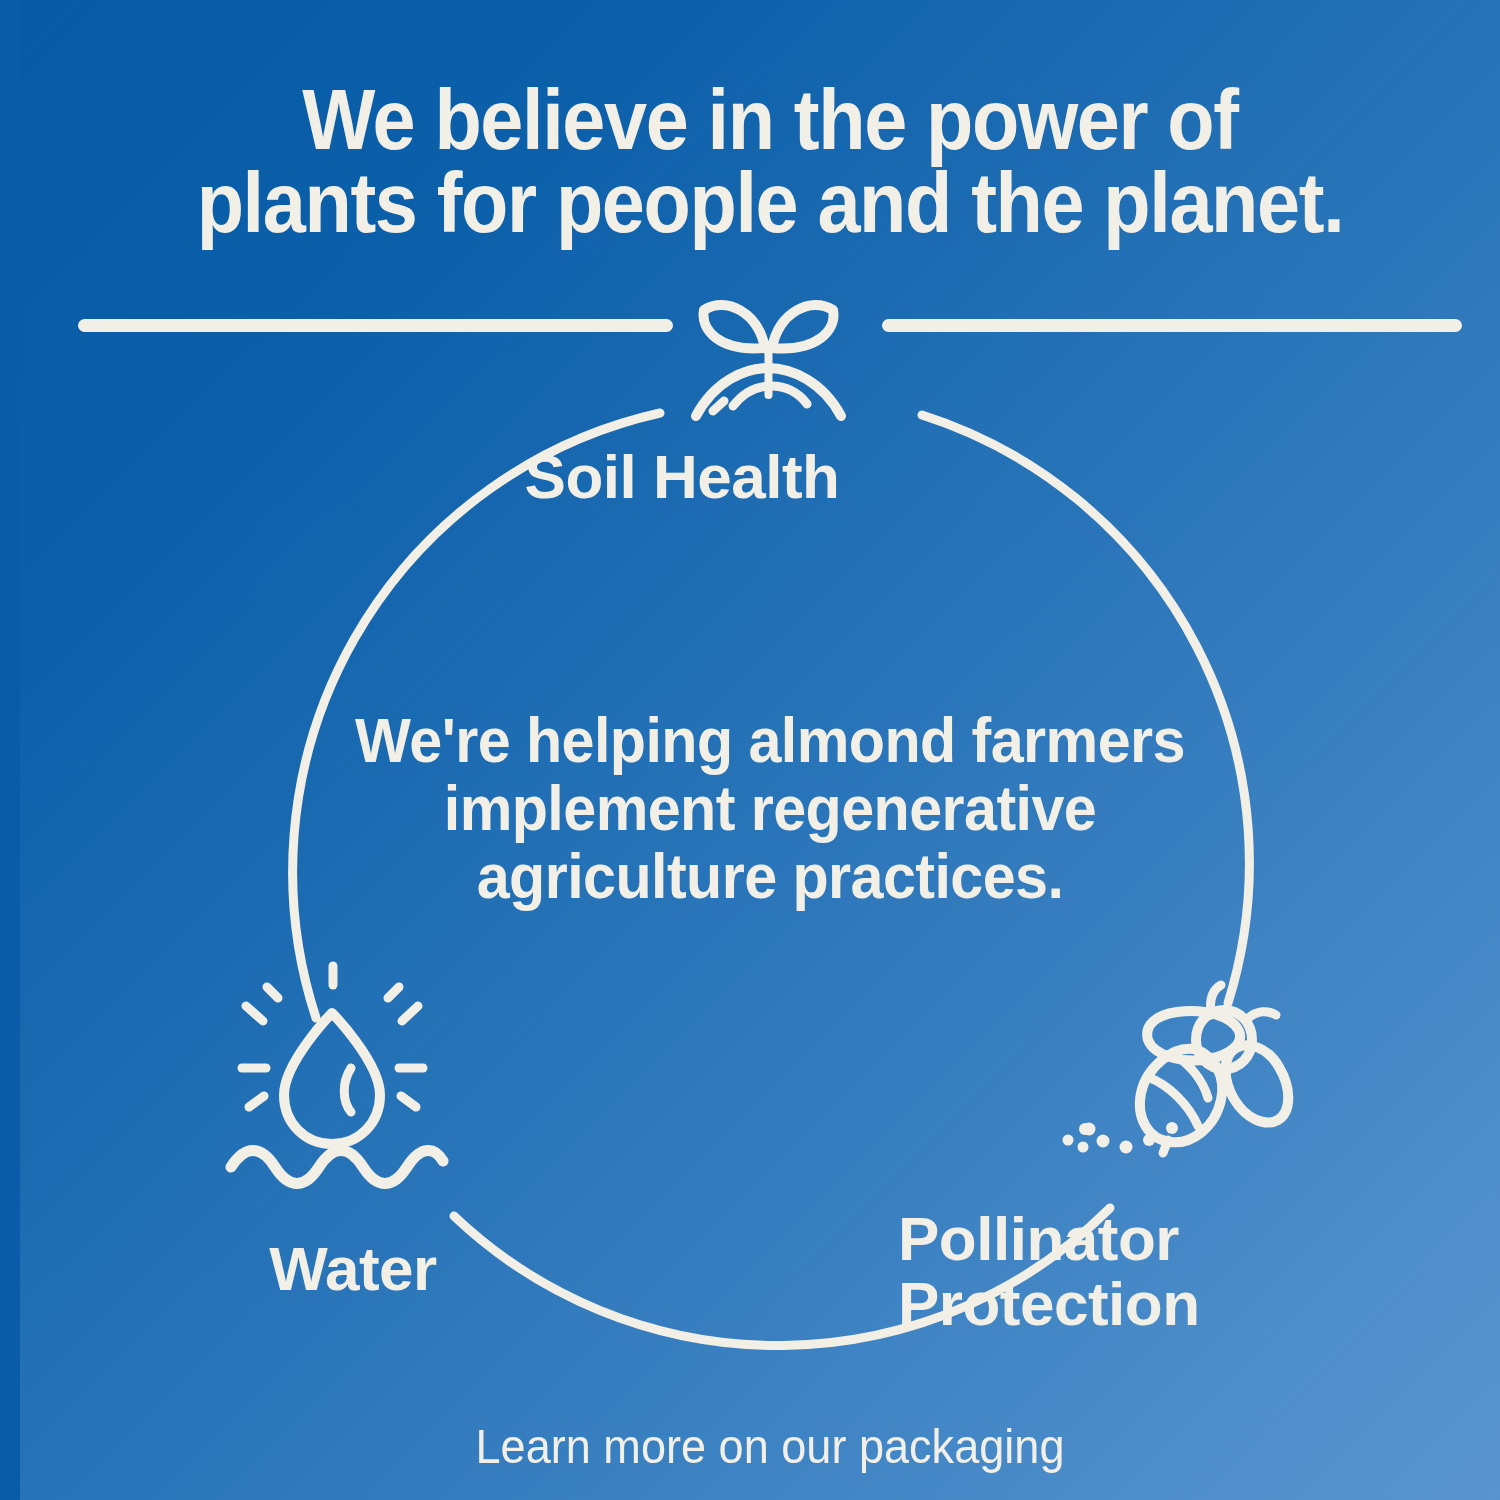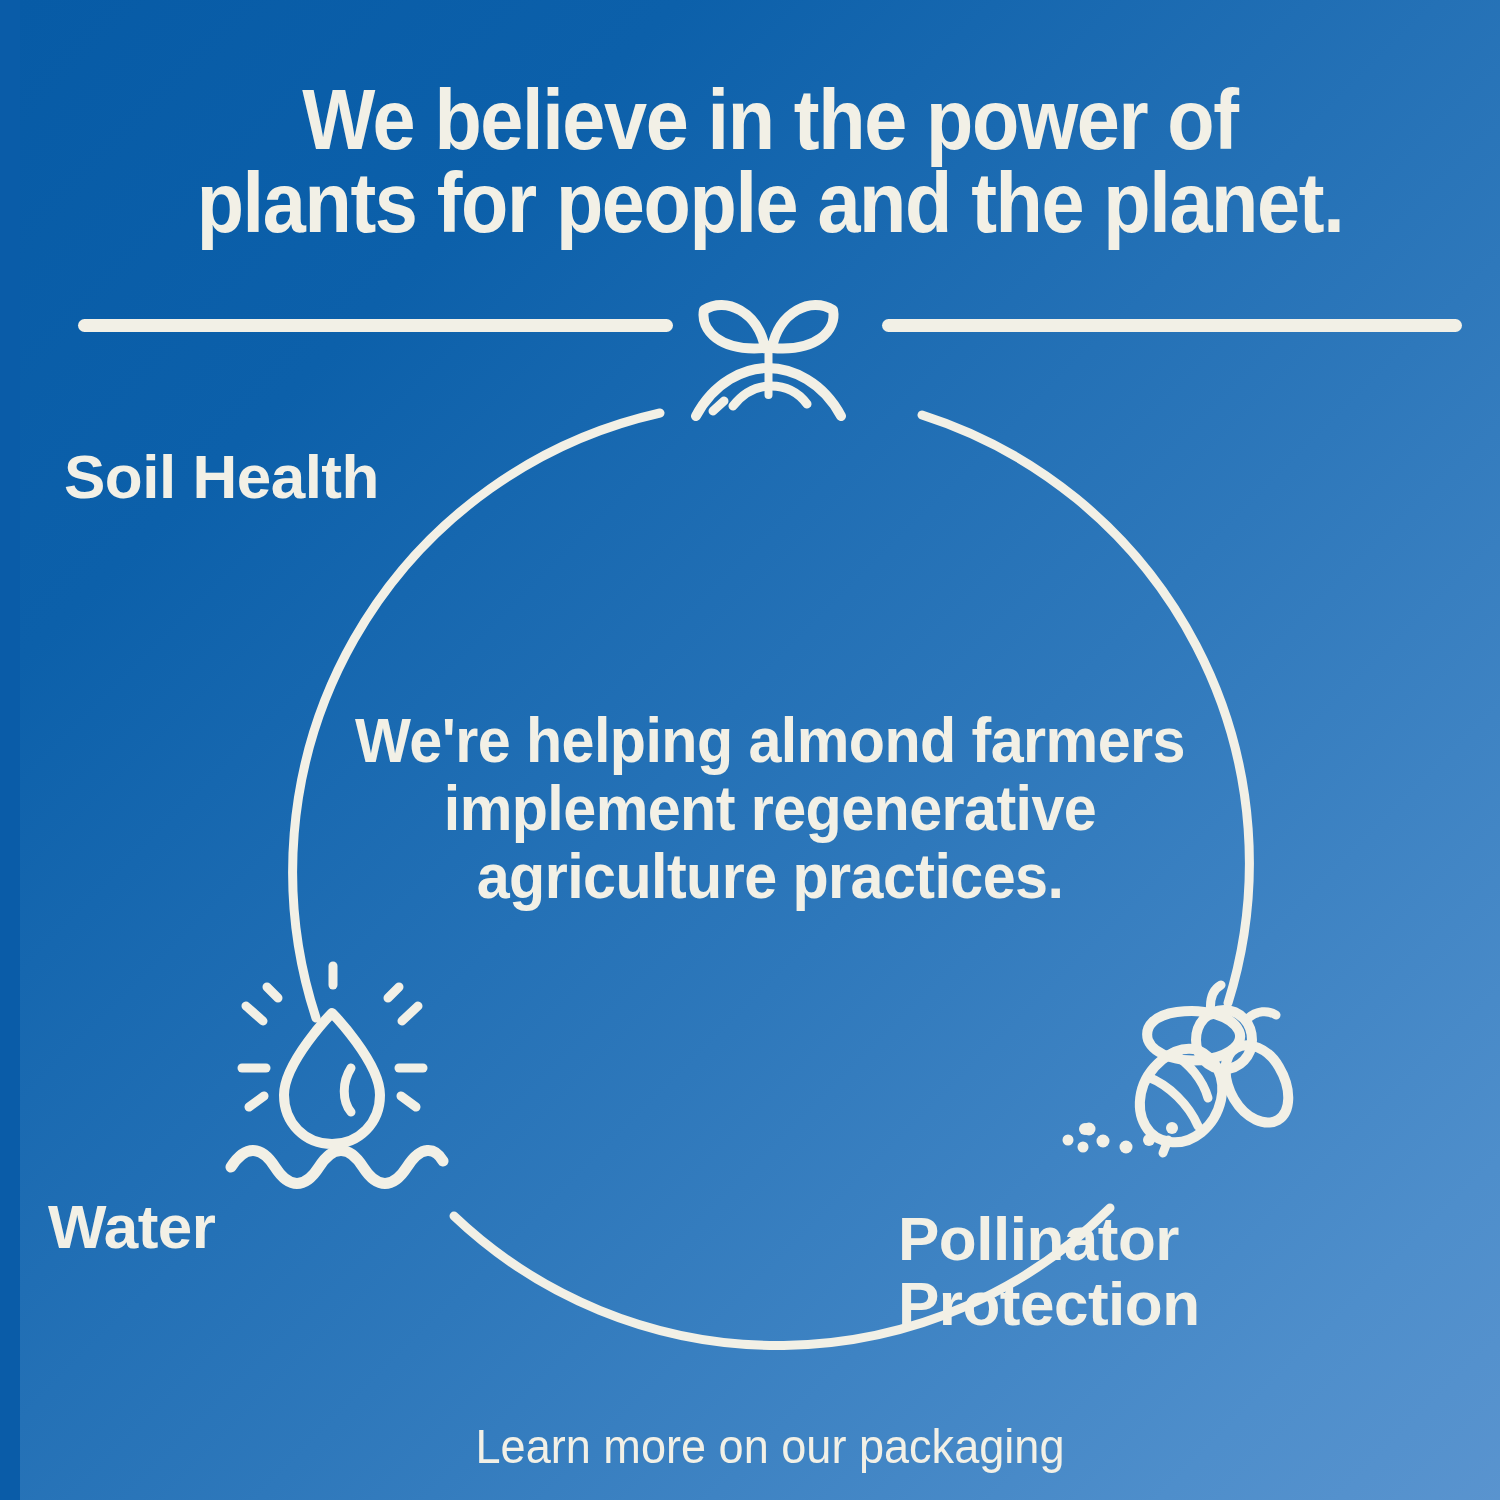--- a/index.html
+++ b/index.html
@@ -61,30 +61,30 @@
     position: absolute;
     color: #f2f0e6;
     font-family: "Liberation Sans", sans-serif;
     font-weight: 700;
     line-height: 1.0;
   }
   #label-soil {
     top: 446px;
     left: 0;
     width: 1236px;
-    text-align: left;
+    text-align: center;
     font-size: 62px;
     letter-spacing: -0.5px;
     padding-left: 44px;
   }
   #label-water {
-    top: 1194px;
+    top: 1236px;
     left: 28px;
     width: 610px;
-    text-align: left;
+    text-align: center;
     font-size: 62px;
     line-height: 1.05;
     letter-spacing: -0.5px;
   }
   #label-pollinator {
     top: 1206px;
     right: 22px;
     width: 600px;
     text-align: left;
     font-size: 62px;

